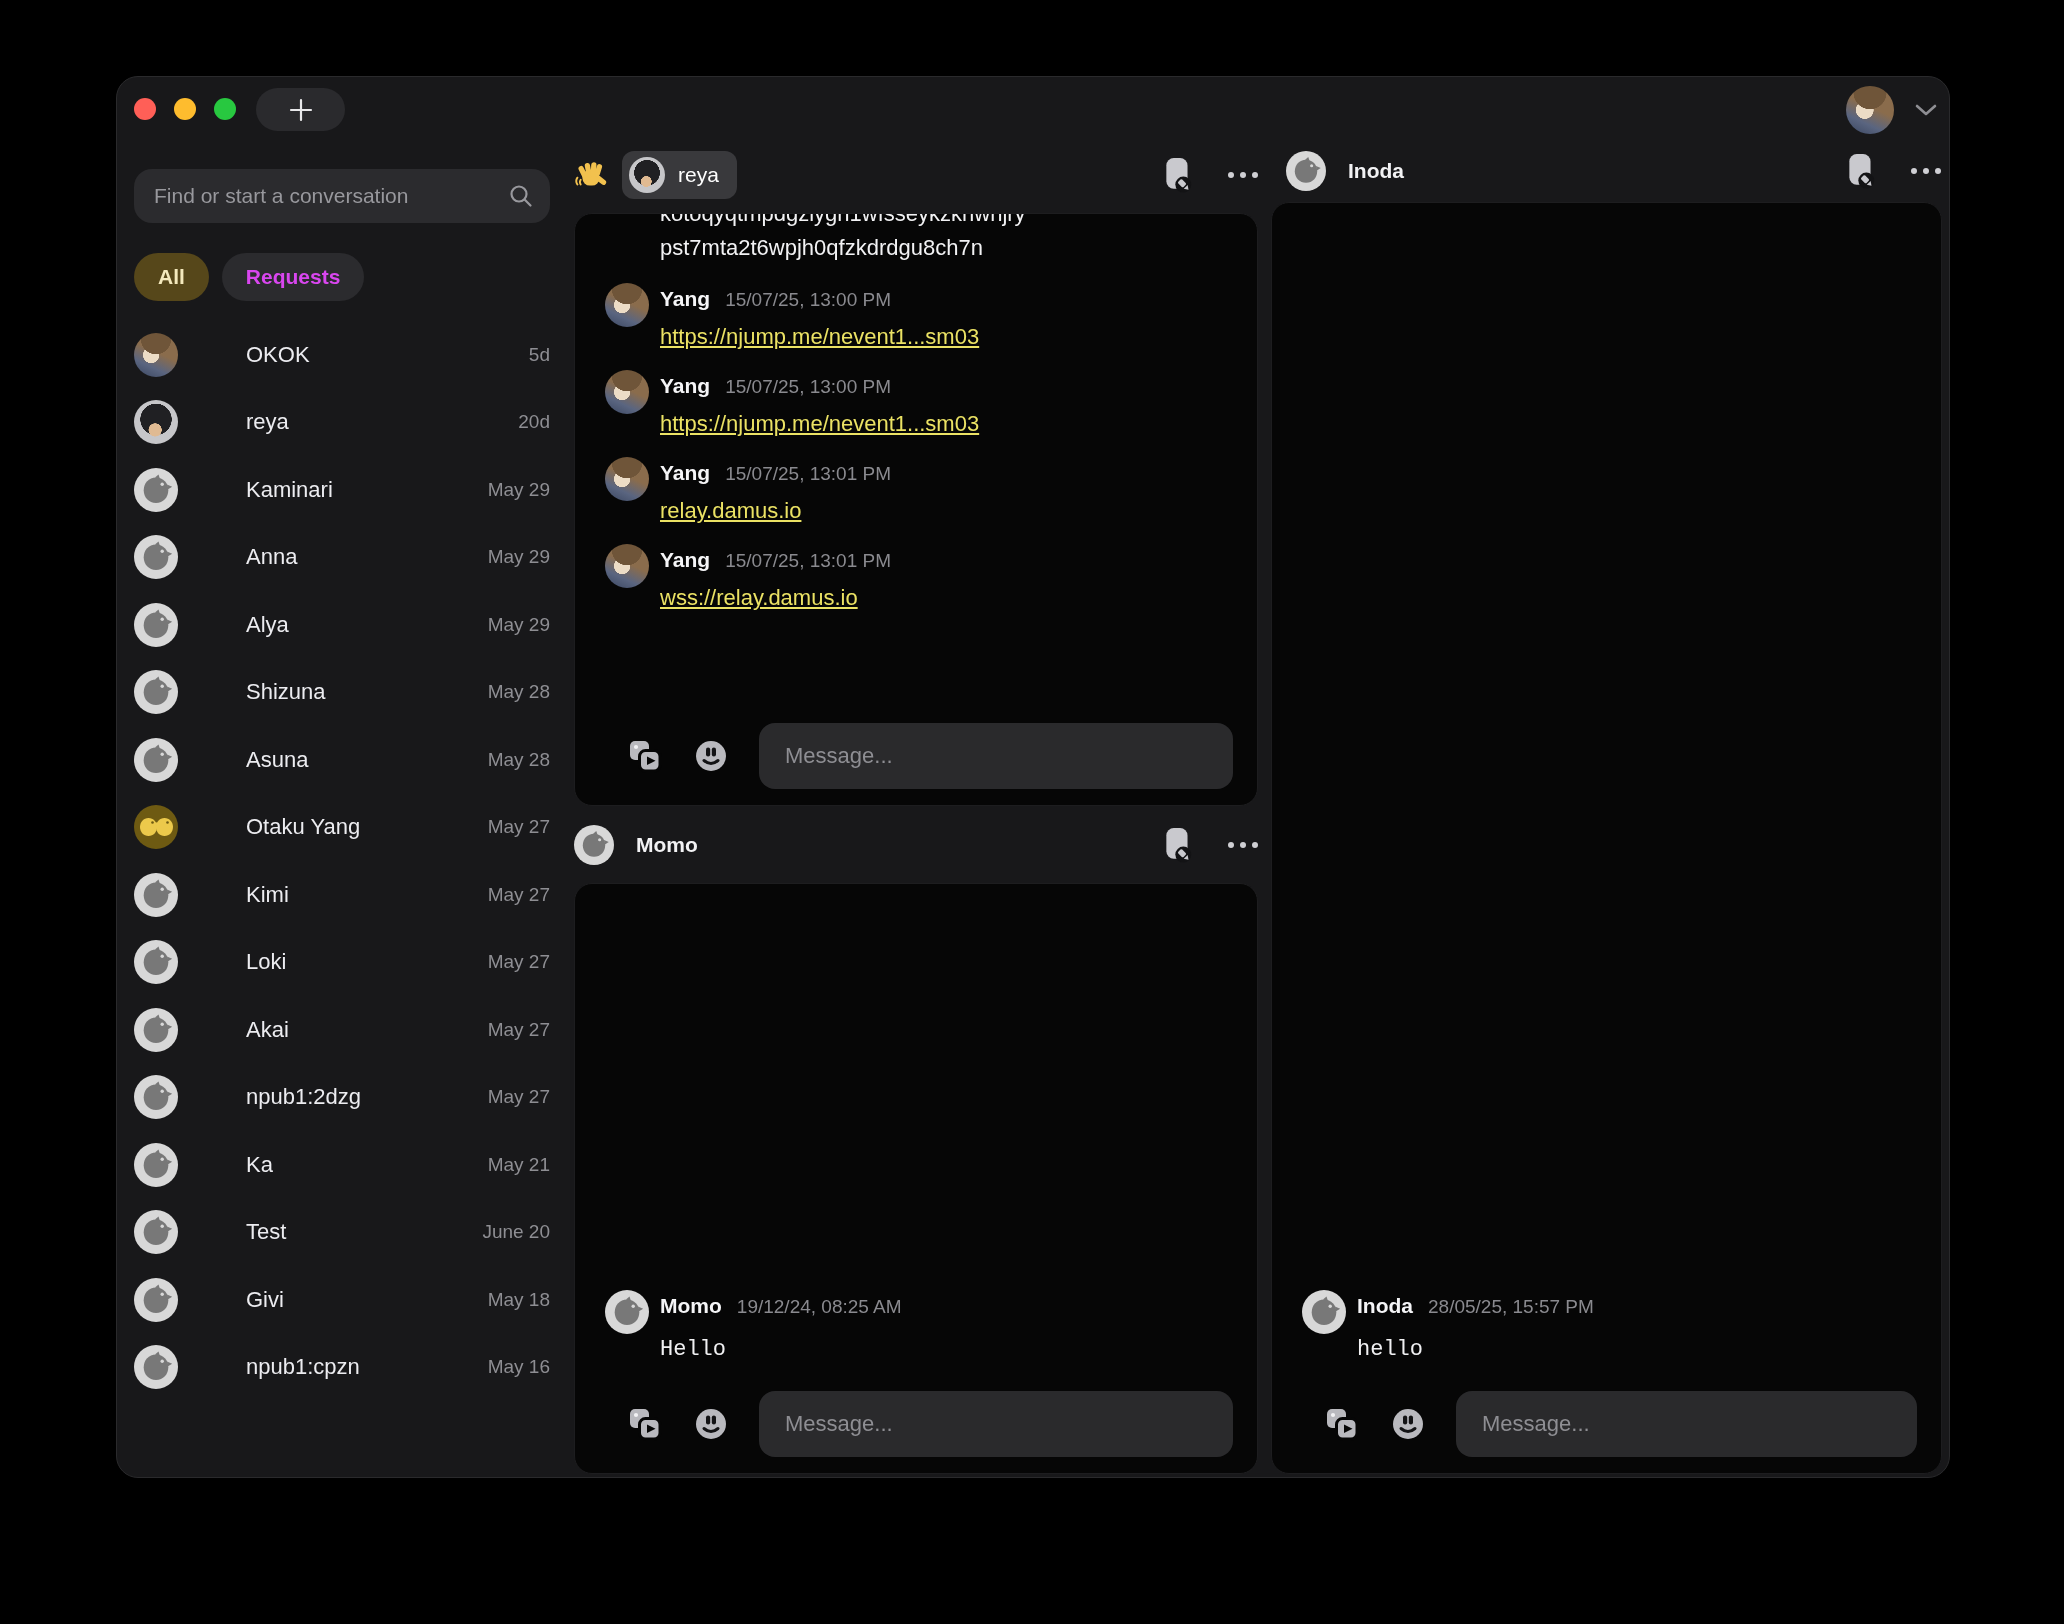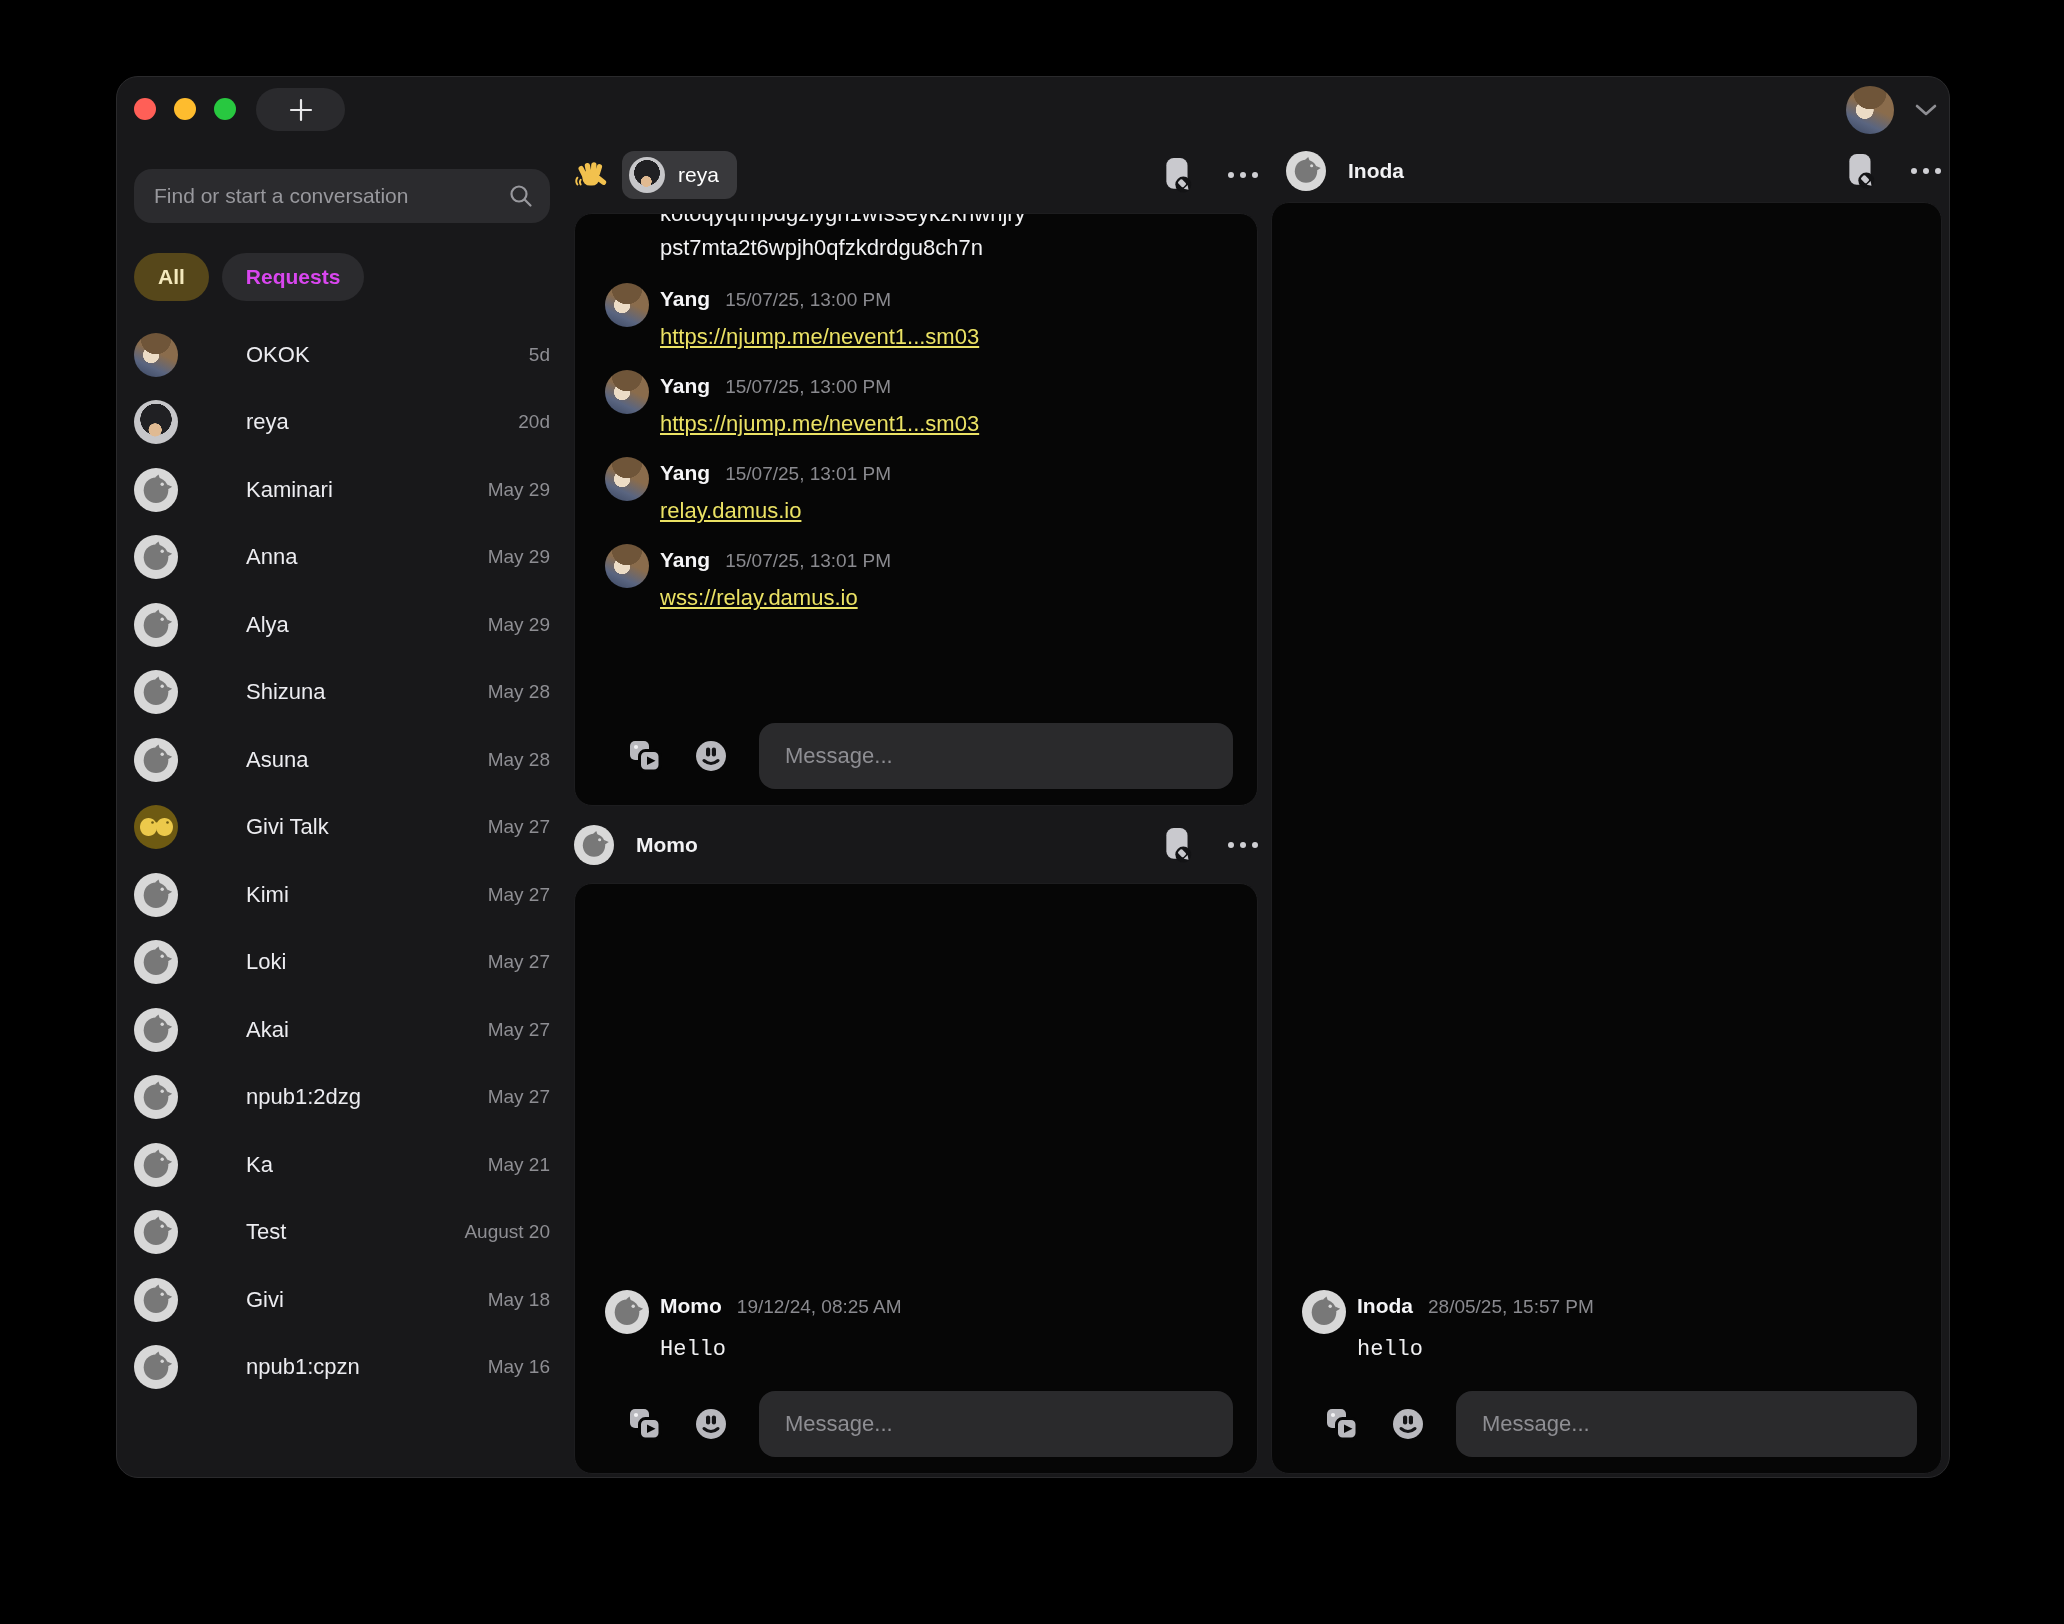--- a/index.html
+++ b/index.html
@@ -209,21 +209,21 @@
   <div class="conv">
     <span class="avatar av-gold">
   <svg viewBox="0 0 44 44">
     <path d="M14.5 13c5 0 8.5 4 8.5 9s-3.5 9-8.5 9S6 27 6 22s3.5-9 8.5-9z" fill="#ecc94b"></path>
     <path d="M21.5 17l4 1.7-3.6 2.2z" fill="#ecc94b"></path>
     <circle cx="18.5" cy="17.5" r="1.3" fill="#6e5a12"></circle>
     <path d="M30.5 13c5 0 8.5 4 8.5 9s-3.5 9-8.5 9-8.5-4-8.5-9 3.5-9 8.5-9z" fill="#ecc94b"></path>
     <circle cx="33.5" cy="17.5" r="1.3" fill="#6e5a12"></circle>
   </svg>
 </span>
-    <span class="cname">Givi Talk</span>
+    <span class="cname">Otaku Yang</span>
     <span class="cdate">May 27</span>
   </div>
 
   <div class="conv">
     <span class="avatar av-default">
   <svg viewBox="0 0 44 44">
     <path d="M21 9.5 l3.5 -3 1.5 4.5z" fill="#787878"></path>
     <path d="M22 9.5c7.2 0 12.3 5.6 12.3 12.8S29.2 35 22 35 9.7 29.5 9.7 22.3 14.8 9.5 22 9.5z" fill="#787878"></path>
     <path d="M33 16.5l5.2 2.2-4.6 2.9z" fill="#787878"></path>
     <circle cx="28.2" cy="16.2" r="1.7" fill="#d8d8d8"></circle>
@@ -288,21 +288,21 @@
   <div class="conv">
     <span class="avatar av-default">
   <svg viewBox="0 0 44 44">
     <path d="M21 9.5 l3.5 -3 1.5 4.5z" fill="#787878"></path>
     <path d="M22 9.5c7.2 0 12.3 5.6 12.3 12.8S29.2 35 22 35 9.7 29.5 9.7 22.3 14.8 9.5 22 9.5z" fill="#787878"></path>
     <path d="M33 16.5l5.2 2.2-4.6 2.9z" fill="#787878"></path>
     <circle cx="28.2" cy="16.2" r="1.7" fill="#d8d8d8"></circle>
   </svg>
 </span>
     <span class="cname">Test</span>
-    <span class="cdate">August 20</span>
+    <span class="cdate">June 20</span>
   </div>
 
   <div class="conv">
     <span class="avatar av-default">
   <svg viewBox="0 0 44 44">
     <path d="M21 9.5 l3.5 -3 1.5 4.5z" fill="#787878"></path>
     <path d="M22 9.5c7.2 0 12.3 5.6 12.3 12.8S29.2 35 22 35 9.7 29.5 9.7 22.3 14.8 9.5 22 9.5z" fill="#787878"></path>
     <path d="M33 16.5l5.2 2.2-4.6 2.9z" fill="#787878"></path>
     <circle cx="28.2" cy="16.2" r="1.7" fill="#d8d8d8"></circle>
   </svg>

